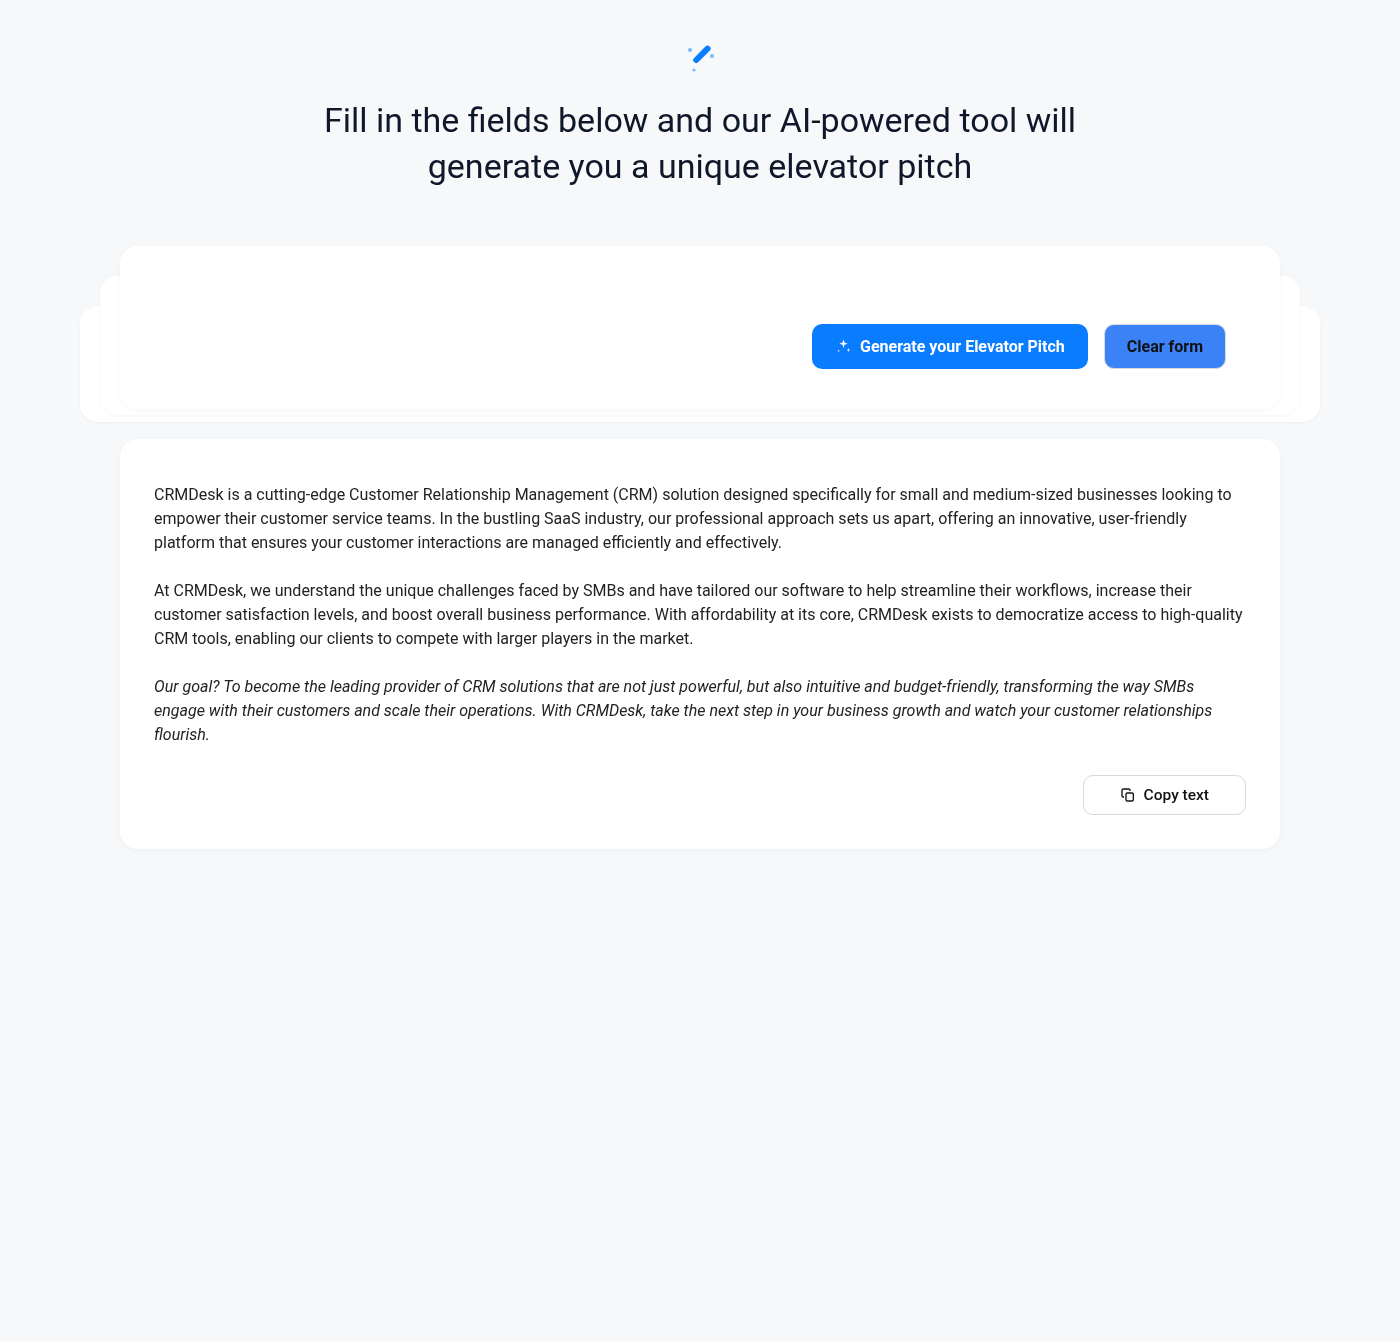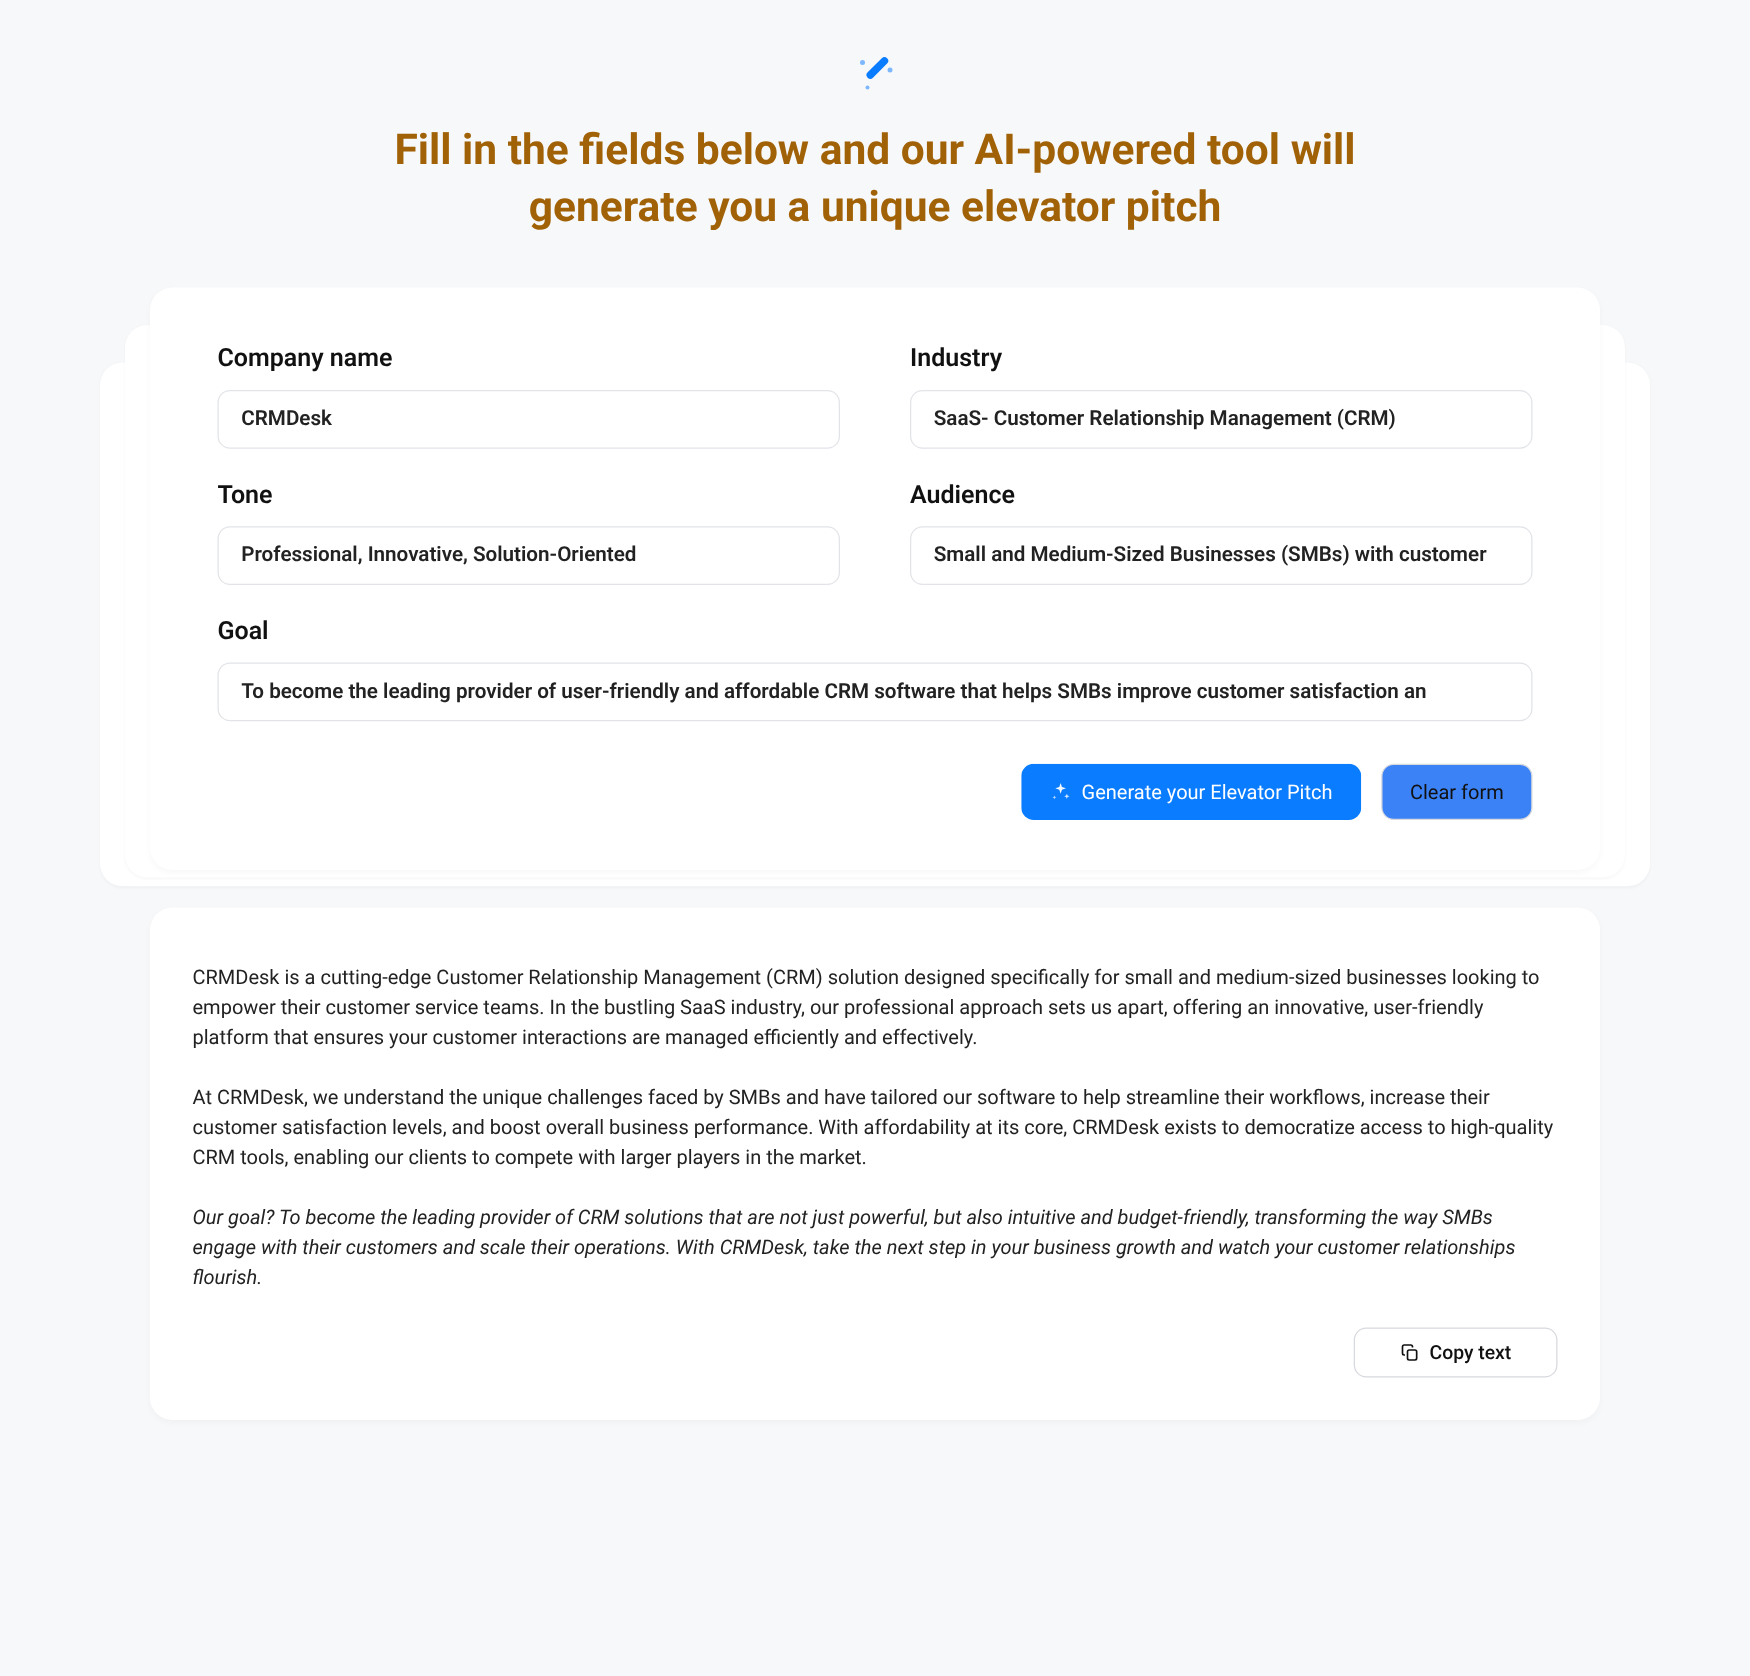--- a/index.html
+++ b/index.html
@@ -23,25 +23,25 @@
       justify-content: center;
       margin-bottom: 18px;
     }
     .hero-icon svg {
       width: 40px;
       height: 40px;
     }
     h1.hero-title {
       text-align: center;
       font-size: 34px;
-      font-weight: 700;
+      font-weight: 400;
       line-height: 1.35;
-      color: #a16207;
+      color: #0f172a;
       max-width: 780px;
-      margin: 0 auto 40px;
+      margin: 0 auto 56px;
     }
     .card-stack {
       position: relative;
       margin-bottom: 30px;
     }
     .card-stack::before,
     .card-stack::after {
       content: "";
       position: absolute;
       background: #fff;
@@ -102,21 +102,21 @@
     }
     .action-row {
       display: flex;
       justify-content: flex-end;
       gap: 16px;
       margin-top: 34px;
     }
     .btn {
       border-radius: 10px;
       font-size: 16px;
-      font-weight: 400;
+      font-weight: 700;
       padding: 12px 22px;
       cursor: pointer;
       border: 1px solid transparent;
       display: inline-flex;
       align-items: center;
       gap: 8px;
       font-family: inherit;
     }
     .btn-primary {
       background: #0a7cff;
@@ -182,48 +182,20 @@
       <circle cx="10" cy="10" r="2" fill="#7db8ff"></circle>
       <circle cx="32" cy="16" r="2" fill="#7db8ff"></circle>
       <circle cx="14" cy="30" r="1.6" fill="#7db8ff"></circle>
     </svg>
   </div>
 
   <h1 class="hero-title">Fill in the fields below and our AI-powered tool will generate you a unique elevator pitch</h1>
 
   <div class="card-stack">
     <div class="form-card">
-      <div class="form-grid">
-
-        <div class="form-field">
-          <label class="field-label">Company name</label>
-          <input class="field-input" type="text" value="CRMDesk" style="">
-        </div>
-
-        <div class="form-field">
-          <label class="field-label">Industry</label>
-          <input class="field-input" type="text" value="SaaS- Customer Relationship Management (CRM)" style="">
-        </div>
-
-        <div class="form-field">
-          <label class="field-label">Tone</label>
-          <input class="field-input" type="text" value="Professional, Innovative, Solution-Oriented" style="">
-        </div>
-
-        <div class="form-field">
-          <label class="field-label">Audience</label>
-          <input class="field-input" type="text" value="Small and Medium-Sized Businesses (SMBs) with customer" style="">
-        </div>
-
-        <div class="form-field full">
-          <label class="field-label">Goal</label>
-          <input class="field-input" type="text" value="To become the leading provider of user-friendly and affordable CRM software that helps SMBs improve customer satisfaction an" style="">
-        </div>
-
-      </div>
 
       <div class="action-row">
         <button class="btn btn-primary">
           <svg class="spark" viewBox="0 0 24 24" fill="none">
             <path d="M12 2l1.5 4.5L18 8l-4.5 1.5L12 14l-1.5-4.5L6 8l4.5-1.5L12 2z" fill="#fff" fill-opacity="0.95"></path>
             <path d="M19 14l.8 2.2L22 17l-2.2.8L19 20l-.8-2.2L16 17l2.2-.8L19 14z" fill="#fff" fill-opacity="0.85"></path>
             <path d="M5 16l.6 1.6L7.2 18.2l-1.6.6L5 20.4l-.6-1.6L2.8 18.2l1.6-.6L5 16z" fill="#fff" fill-opacity="0.7"></path>
           </svg>
           <span>Generate your Elevator Pitch</span>
         </button>

